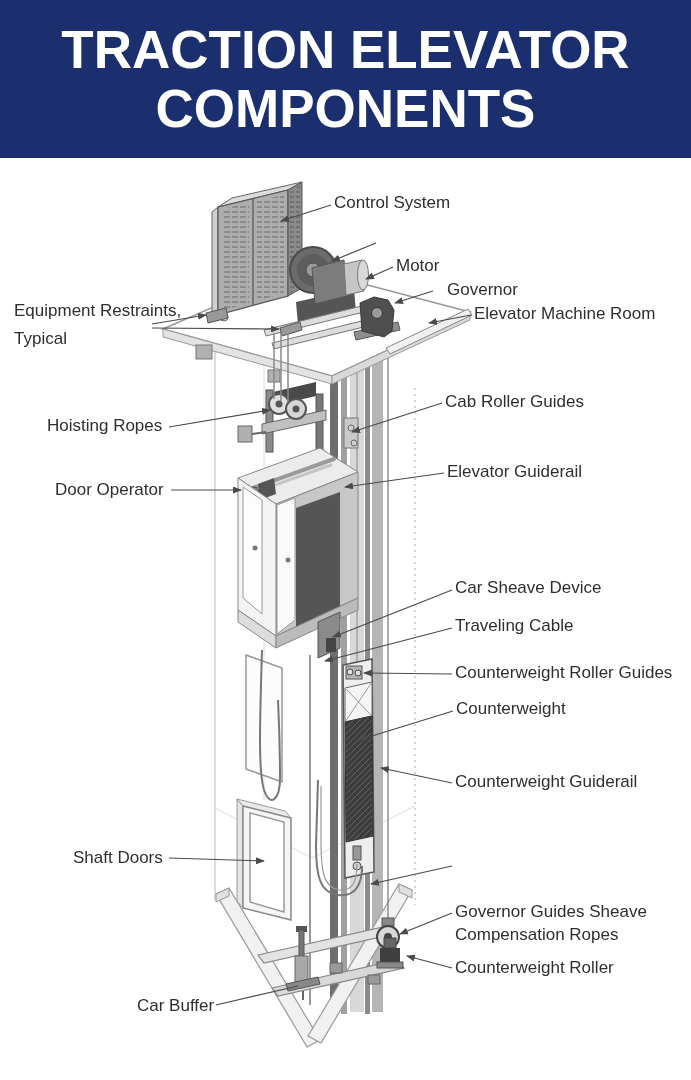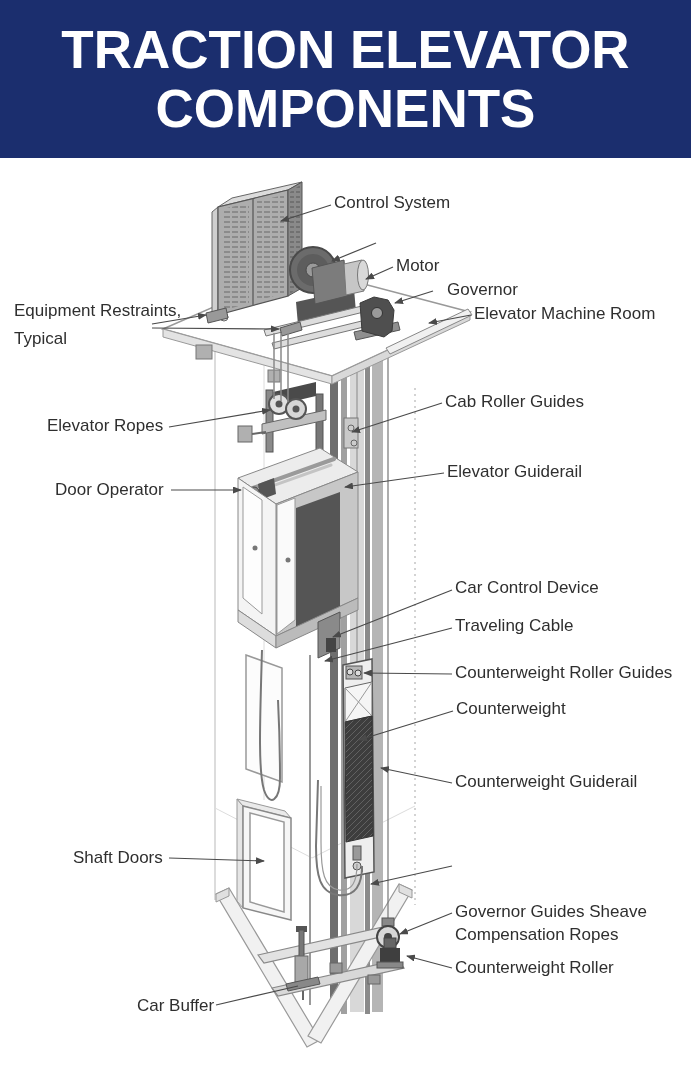--- a/index.html
+++ b/index.html
@@ -251,25 +251,25 @@
         <line x1="169" y1="858" x2="264" y2="861" marker-end="url(#arrow)"></line>
         <line x1="216" y1="1005" x2="298" y2="986"></line>
       </g>
     </svg>
 
     <div class="lbl" style="left:334px;top:193px;">Control System</div>
     <div class="lbl" style="left:396px;top:256px;">Motor</div>
     <div class="lbl" style="left:436px;top:280px;margin-left:11px;">Governor</div>
     <div class="lbl" style="left:474px;top:304px;">Elevator Machine Room</div>
     <div class="lbl wrap" style="left:14px;top:297px;width:170px;">Equipment Restraints, Typical</div>
-    <div class="lbl" style="left:47px;top:416px;">Elevator Ropes</div>
+    <div class="lbl" style="left:47px;top:416px;">Hoisting Ropes</div>
     <div class="lbl" style="left:55px;top:480px;">Door Operator</div>
     <div class="lbl" style="left:445px;top:392px;">Cab Roller Guides</div>
     <div class="lbl" style="left:447px;top:462px;">Elevator Guiderail</div>
-    <div class="lbl" style="left:455px;top:578px;">Car Control Device</div>
+    <div class="lbl" style="left:455px;top:578px;">Car Sheave Device</div>
     <div class="lbl" style="left:455px;top:616px;">Traveling Cable</div>
     <div class="lbl" style="left:455px;top:663px;">Counterweight Roller Guides</div>
     <div class="lbl" style="left:456px;top:699px;">Counterweight</div>
     <div class="lbl" style="left:455px;top:772px;">Counterweight Guiderail</div>
     <div class="lbl" style="left:73px;top:848px;">Shaft Doors</div>
     <div class="lbl" style="left:455px;top:889px;margin-top:36px;">Compensation Ropes</div>
     <div class="lbl" style="left:455px;top:902px;">Governor Guides Sheave</div>
     <div class="lbl" style="left:455px;top:958px;">Counterweight Roller</div>
     <div class="lbl" style="left:137px;top:996px;">Car Buffer</div>
 

